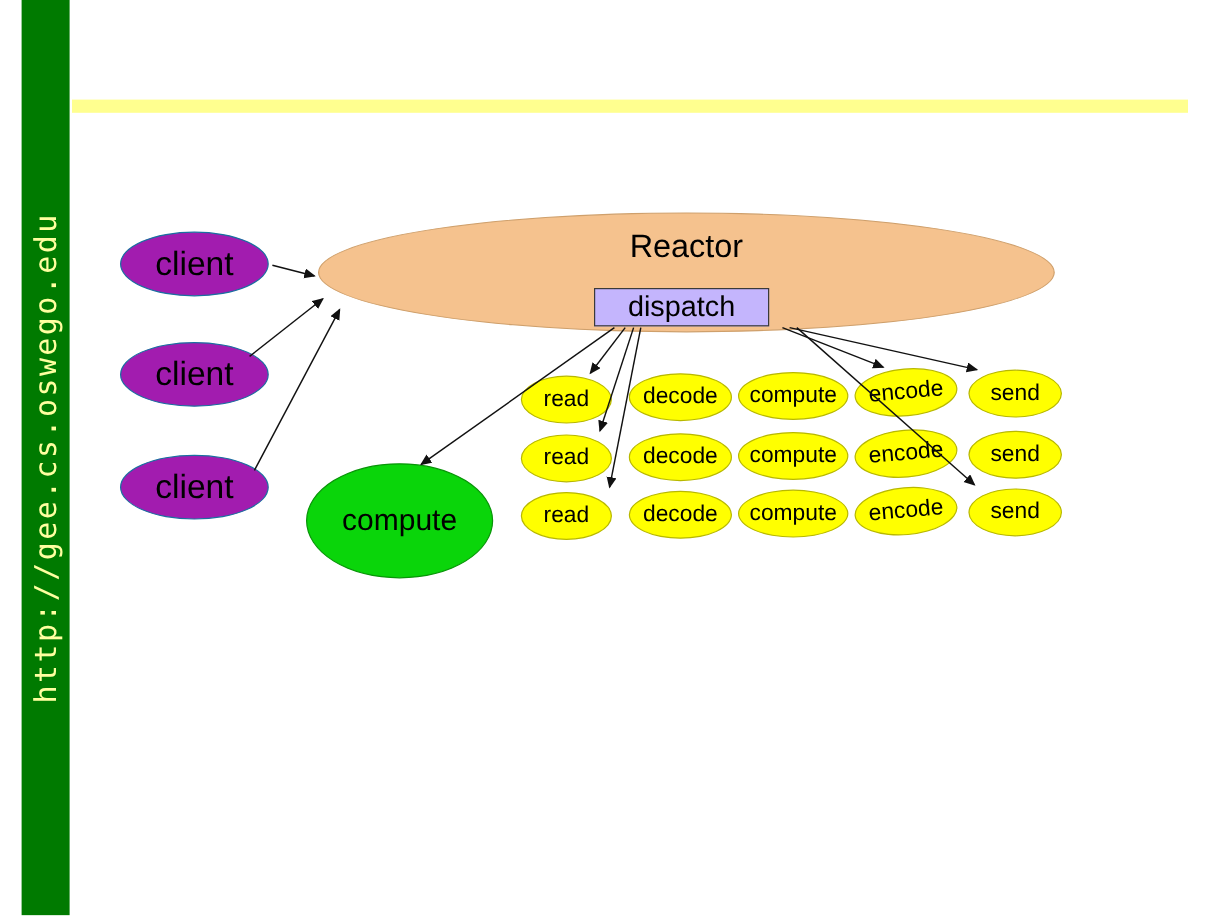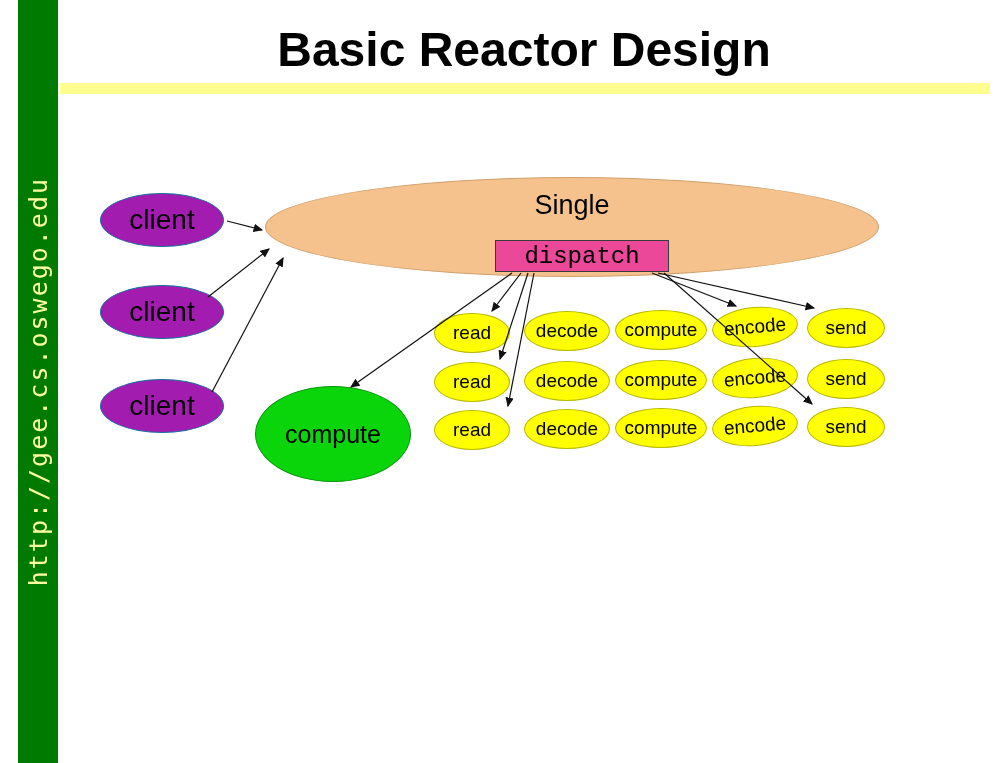--- a/index.html
+++ b/index.html
@@ -22,45 +22,44 @@
   }
   .title-underline{position:absolute;left:60px;top:83px;width:930px;height:11px;background:#ffff8f;}
   
   .ellipse{
     position:absolute;border-radius:50%;display:flex;align-items:center;justify-content:center;
     box-sizing:border-box;text-align:center;
   }
   .reactor{left:265px;top:177px;width:614px;height:100px;background:#f5c28e;border:1px solid #cfa06c;}
   .reactor-label{position:absolute;left:265px;top:190px;width:614px;text-align:center;font-size:27px;}
   .dispatch{
-    position:absolute;left:495px;top:240px;width:174px;height:32px;background:#ec4899;
+    position:absolute;left:495px;top:240px;width:146px;height:32px;background:#c4b5fd;
     border:1px solid #3a3a3a;display:flex;align-items:center;justify-content:center;
-    font-size:24px;box-sizing:border-box;font-family:Liberation Mono, monospace;
+    font-size:24px;box-sizing:border-box;
   }
   .client{background:#a21caf;border:1px solid #1a6fa0;font-size:28px;}
   .acceptor{left:255px;top:386px;width:156px;height:96px;background:#0ad50a;border:1px solid #089508;font-size:25px;}
   .handler{background:#ffff00;border:1px solid #b8b800;font-size:19px;}
   .tilt{transform:rotate(-5deg);}
   .caption{position:absolute;left:128px;top:601px;font-size:26px;}
   .arrows{position:absolute;left:0;top:0;pointer-events:none;}
 </style>
 </head>
 <body>
 
 <div class="slide">
 
   <div class="sidebar">
     <span class="vtext">http://gee.cs.oswego.edu</span>
   </div>
 
-  <div class="title">Basic Reactor Design</div>
   <div class="title-underline"></div>
 
   <div class="ellipse reactor"></div>
-  <div class="reactor-label">Single</div>
+  <div class="reactor-label">Reactor</div>
 
   <div class="dispatch">dispatch</div>
 
   <div class="ellipse client" style="left:100px;top:193px;width:124px;height:54px">client</div>
   <div class="ellipse client" style="left:100px;top:285px;width:124px;height:54px">client</div>
   <div class="ellipse client" style="left:100px;top:379px;width:124px;height:54px">client</div>
 
   <div class="ellipse acceptor">compute</div>
 
   <div class="ellipse handler" style="left:434px;top:313px;width:76px;height:40px">read</div>

